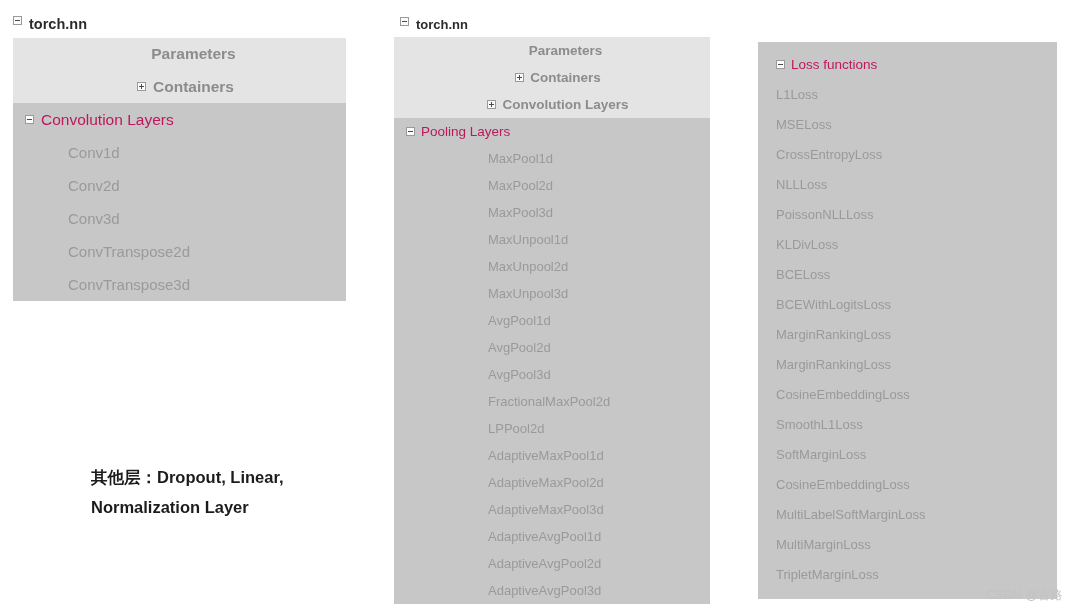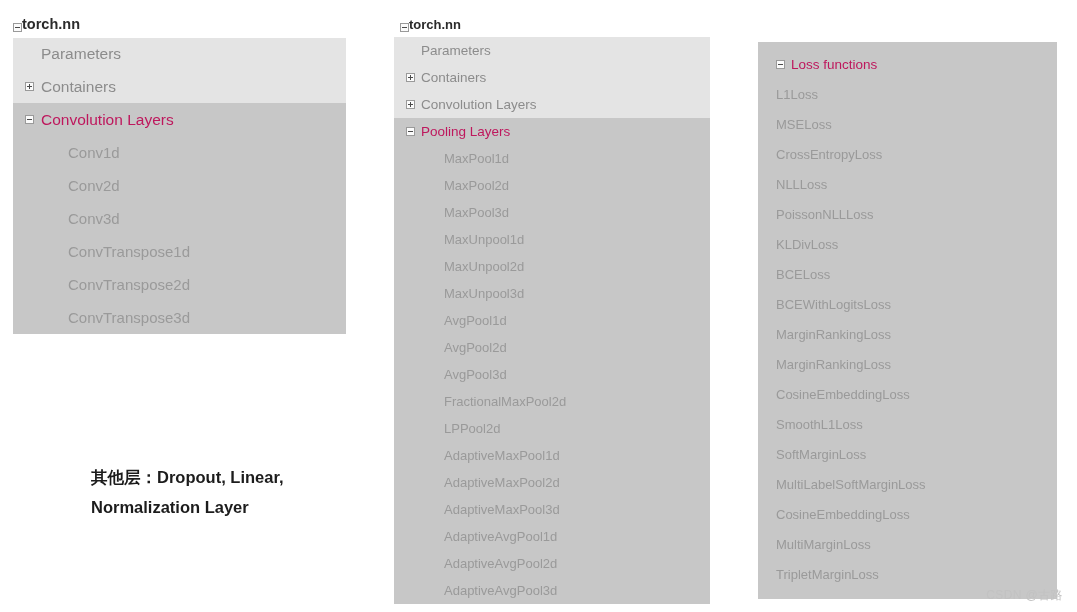--- a/index.html
+++ b/index.html
@@ -16,21 +16,22 @@
     -webkit-font-smoothing: antialiased;
   }
 
   .panel {
     position: absolute;
   }
 
   
   .root-header {
     display: flex;
-    align-items: flex-end;
+    align-items: flex-start;
+    gap: 7px;
     color: #2b2b2b;
     font-weight: bold;
   }
 
   
   .tnode-icon {
     display: inline-block;
     width: 9px;
     height: 9px;
     box-sizing: border-box;
@@ -79,21 +80,22 @@
     white-space: nowrap;
   }
   .row .label { display: inline-block; }
 
   .row.group {
     color: #be185d;
     font-weight: normal;
   }
   .row.group.dim {
     color: #8c8c8c;
-    font-weight: normal;
+    font-weight: bold;
+    justify-content: center;
   }
   .row.leaf {
     color: #9a9a9a;
   }
 
   
   #panel-conv {
     left: 13px;
     top: 38px;
     width: 333px;
@@ -103,21 +105,21 @@
   #panel-conv .row.first { height: 32px; }
   #conv-header { left: 13px; top: 16px; font-size: 14.5px; }
 
   
   #panel-pool {
     left: 394px;
     top: 37px;
     width: 316px;
   }
   #panel-pool .row { height: 27px; padding-left: 12px; gap: 6px; font-size: 13.5px; }
-  #panel-pool .row.leaf { padding-left: 50px; font-size: 13px; }
+  #panel-pool .row.leaf { padding-left: 50px; font-size: 13px; margin-left: 44px; }
   #pool-header { left: 400px; top: 17px; font-size: 13px; }
 
   
   #panel-loss {
     left: 758px;
     top: 42px;
     width: 299px;
     background: #c7c7c7;
     padding-top: 7px;
     padding-bottom: 10px;
@@ -175,23 +177,20 @@
     <div class="row leaf">
         <span class="label">Conv1d</span>
       </div>
     <div class="row leaf">
         <span class="label">Conv2d</span>
       </div>
     <div class="row leaf">
         <span class="label">Conv3d</span>
       </div>
     <div class="row leaf">
-        <span class="label">ConvTranspose1d</span>
-      </div>
-    <div class="row leaf">
         <span class="label">ConvTranspose2d</span>
       </div>
     <div class="row leaf">
         <span class="label">ConvTranspose3d</span>
       </div>
   </div>
 </div>
 
 <div class="root-header panel" id="pool-header">
   <span class="tnode-icon"></span>
@@ -310,24 +309,24 @@
   <div class="row leaf">
       <span class="label">CosineEmbeddingLoss</span>
     </div>
   <div class="row leaf">
       <span class="label">SmoothL1Loss</span>
     </div>
   <div class="row leaf">
       <span class="label">SoftMarginLoss</span>
     </div>
   <div class="row leaf">
+      <span class="label">CosineEmbeddingLoss</span>
+    </div>
+  <div class="row leaf">
       <span class="label">MultiLabelSoftMarginLoss</span>
-    </div>
-  <div class="row leaf">
-      <span class="label">CosineEmbeddingLoss</span>
     </div>
   <div class="row leaf">
       <span class="label">MultiMarginLoss</span>
     </div>
   <div class="row leaf">
       <span class="label">TripletMarginLoss</span>
     </div>
 </div>
 
 <div id="note">

